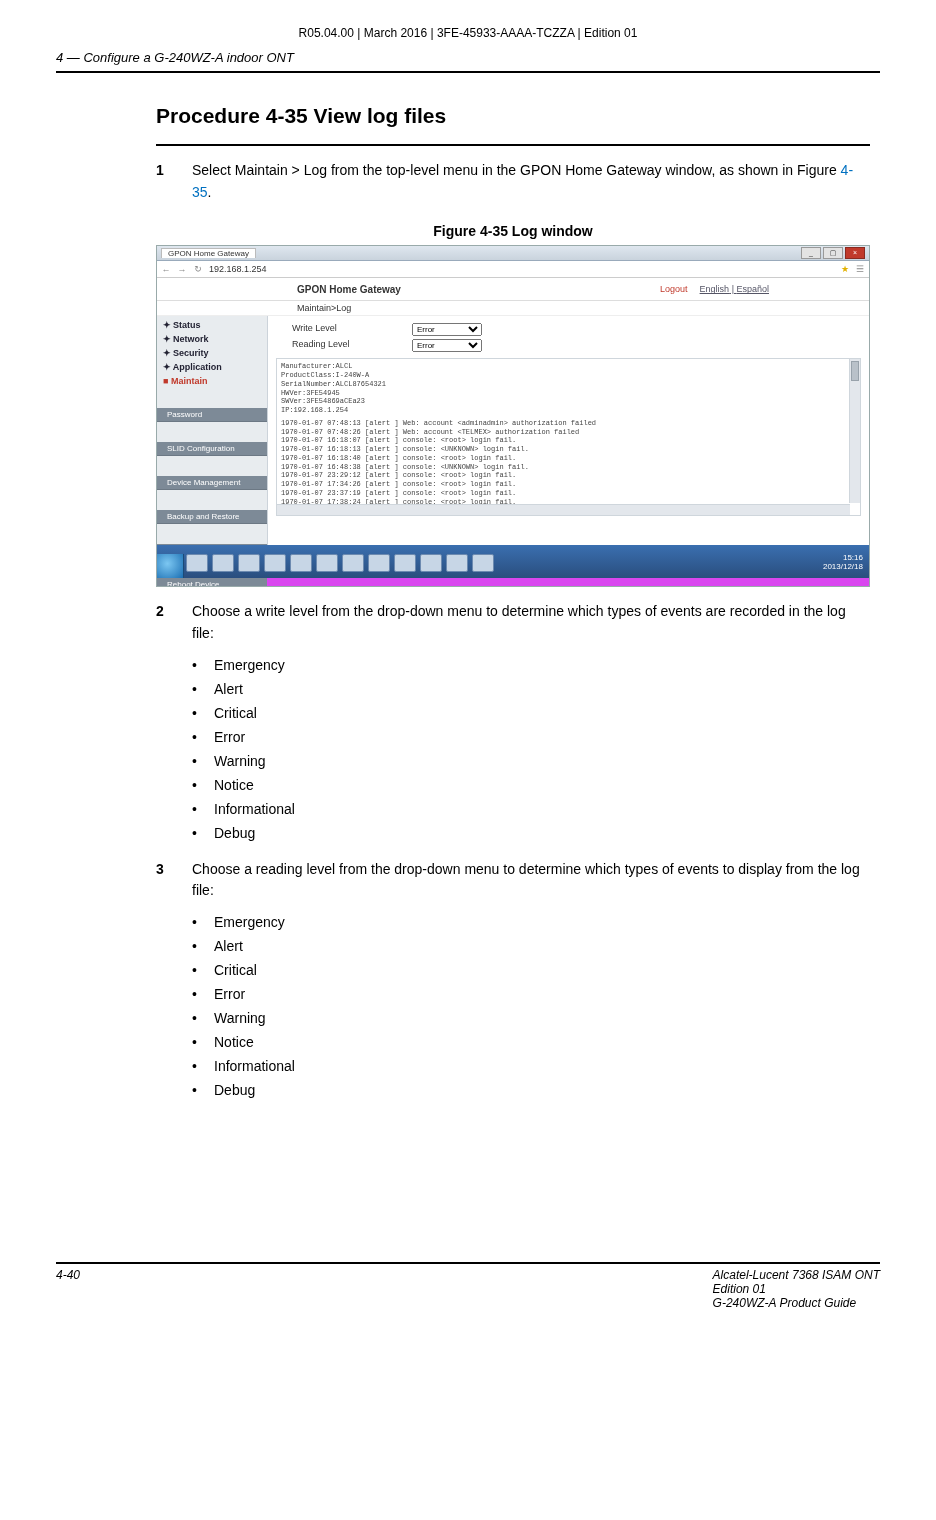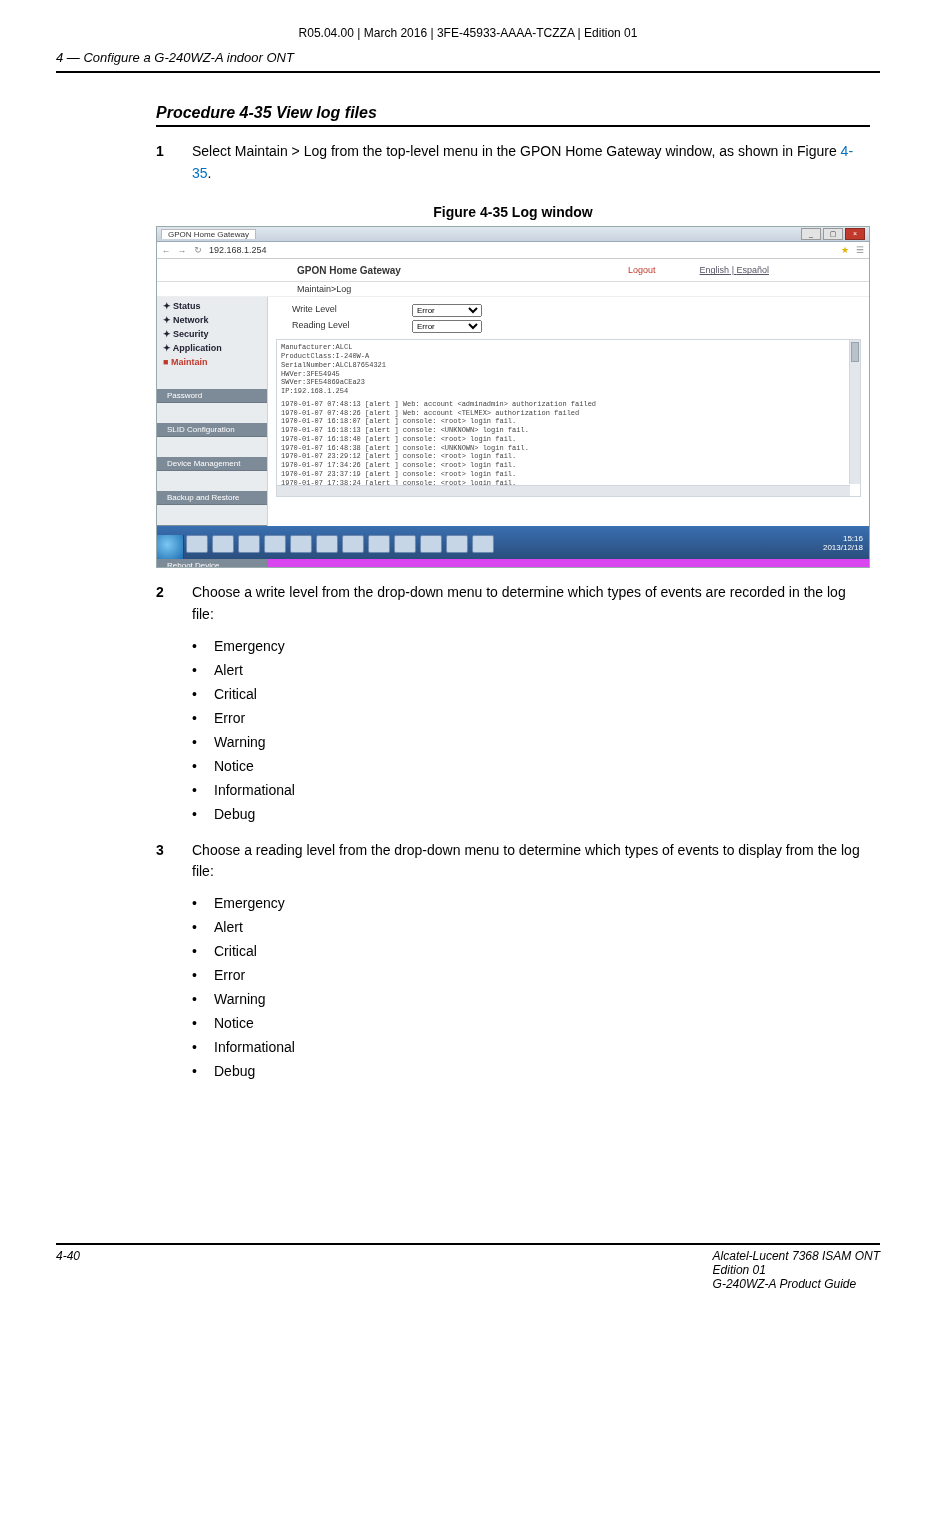--- a/index.html
+++ b/index.html
@@ -26,26 +26,25 @@
     font-size: 13px;
     border-bottom: 2px solid #000;
     padding-bottom: 6px;
     margin-bottom: 31px;
   }
   .content {
     margin-left: 100px;
     margin-right: 10px;
   }
   h2.proc-title {
-    font-size: 16px;
+    font-size: 21px;
     font-weight: bold;
     margin: 12px 0 4px 0;
     border-bottom: 2px solid #000;
-    padding-bottom: 3px;
-    font-style: italic;
+    padding-bottom: 16px;
   }
   .step {
     display: flex;
     margin: 14px 0 8px 0;
     font-size: 14px;
     line-height: 1.55;
   }
   .step-num {
     font-weight: bold;
     width: 36px;
@@ -97,21 +96,21 @@
   }
   .fb-addr .navc { width:10px; text-align:center; color:#888;}
   .fb-addr .url { flex:1; }
   .fb-addr .star { color:#e2b100; }
   .fb-header {
     height: 22px; background:#fff; display:flex; align-items:center;
     padding: 0 100px 0 140px; border-bottom:1px solid #ddd;
   }
   .fb-header .title{ font-weight:bold; font-size:10px;}
   .fb-header .logout{ margin-left:auto; color:#c0392b; margin-right:12px;}
-  .fb-header .langs{ color:#556; text-decoration:underline;margin-left:32px;}
+  .fb-header .langs{ color:#556; text-decoration:underline;}
   .fb-bc { padding:2px 0 2px 140px; background:#fff; border-bottom:1px solid #eee;}
   .fb-main { display:flex; height: 240px; background:#fff;}
   .fb-side { width:110px; background:#e8ecef; border-right:1px solid #ccd3da; padding-top:2px;}
   .fb-side .grp { padding:2px 6px; font-weight:bold; color:#223;}
   .fb-side .grp.active{ color:#c0392b;}
   .fb-side .sub { padding:2px 6px 2px 10px; background:#7d8a97; color:#fff; border-bottom:1px solid #6c7884; font-size:8px;margin-top:20px;}
   .fb-side .sub.active{ color:#c0392b; background:#7d8a97;}
   .fb-body { flex:1; padding:4px 8px; position:relative;}
   .fb-row{ display:flex; margin:3px 16px;}
   .fb-row .lbl{ width:120px;}

